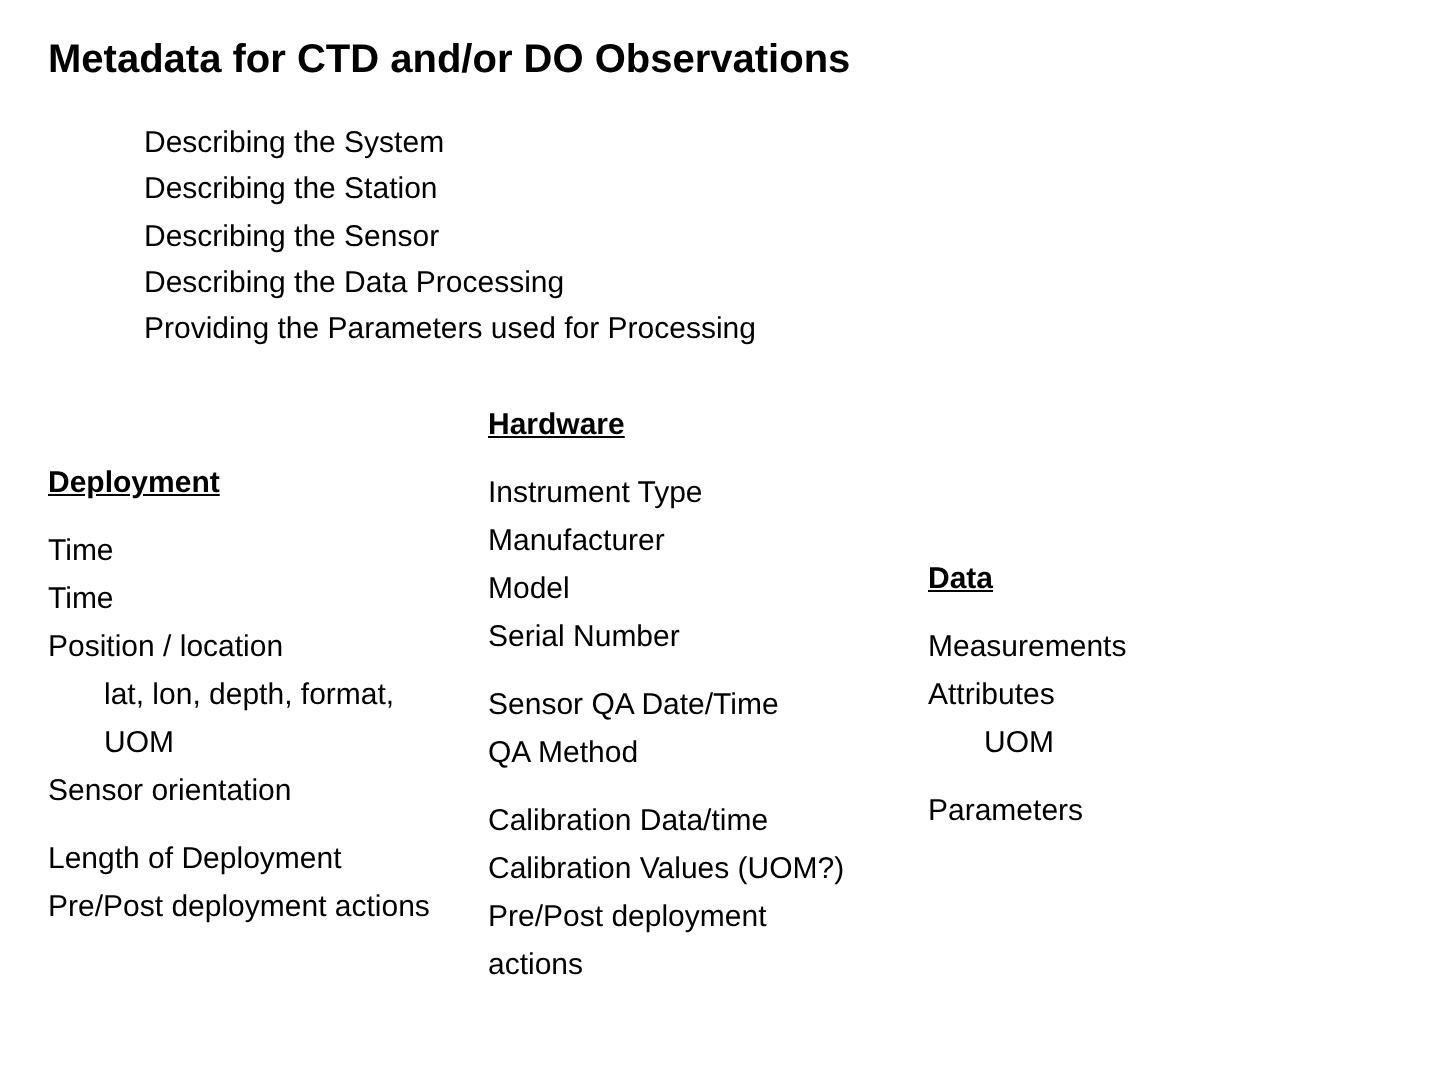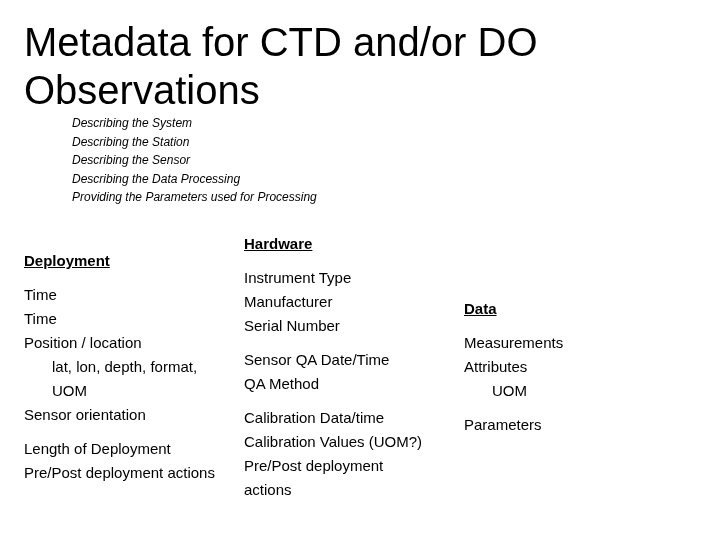--- a/index.html
+++ b/index.html
@@ -13,35 +13,35 @@
       height: 540px;
       background: #ffffff;
       font-family: Arial, Helvetica, sans-serif;
       font-size: 15px;
       color: #000000;
       padding: 18px 24px;
       overflow: hidden;
     }
 
     .page-title {
-      font-size: 40px;
-      font-weight: normal;
+      font-size: 20px;
+      font-weight: bold;
+      margin-bottom: 18px;
       line-height: 1.2;
     }
 
     .intro-list {
       list-style: none;
       margin-bottom: 28px;
       padding-left: 48px;
     }
 
     .intro-list li {
       line-height: 1.55;
-      font-size: 12px;
-      font-style: italic;
+      font-size: 15px;
     }
 
     .columns-container {
       display: flex;
       gap: 0;
       align-items: center;
     }
 
     .column {
       flex: 0 0 220px;
@@ -104,20 +104,21 @@
       <li>Length of Deployment</li>
       <li>Pre/Post deployment actions</li>
     </ul>
   </div>
 
   <div class="column">
     <div class="column-header">Hardware</div>
     <ul class="column-items">
       <li>Instrument Type</li>
       <li>Manufacturer</li>
+      <li>Model</li>
       <li>Serial Number</li>
       <li class="spacer"></li>
       <li>Sensor QA Date/Time</li>
       <li>QA Method</li>
       <li class="spacer"></li>
       <li>Calibration Data/time</li>
       <li>Calibration Values (UOM?)</li>
       <li>Pre/Post deployment</li>
       <li>actions</li>
     </ul>

